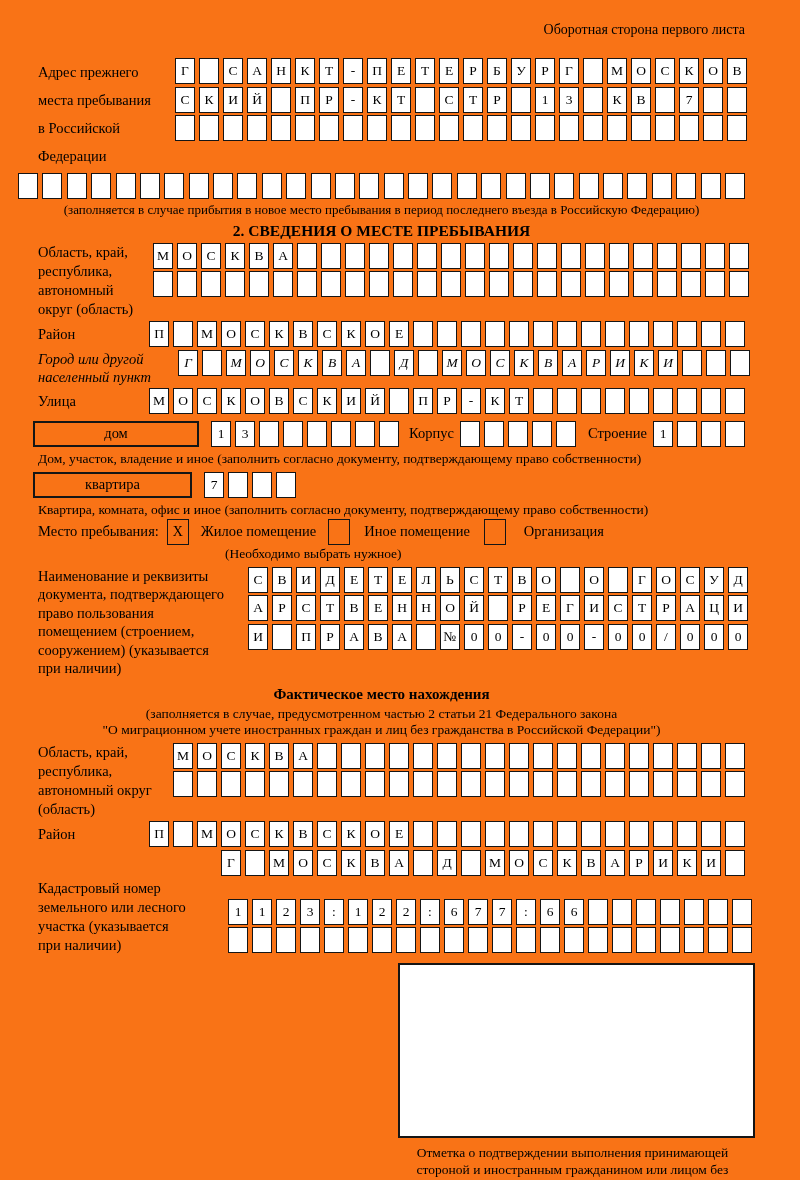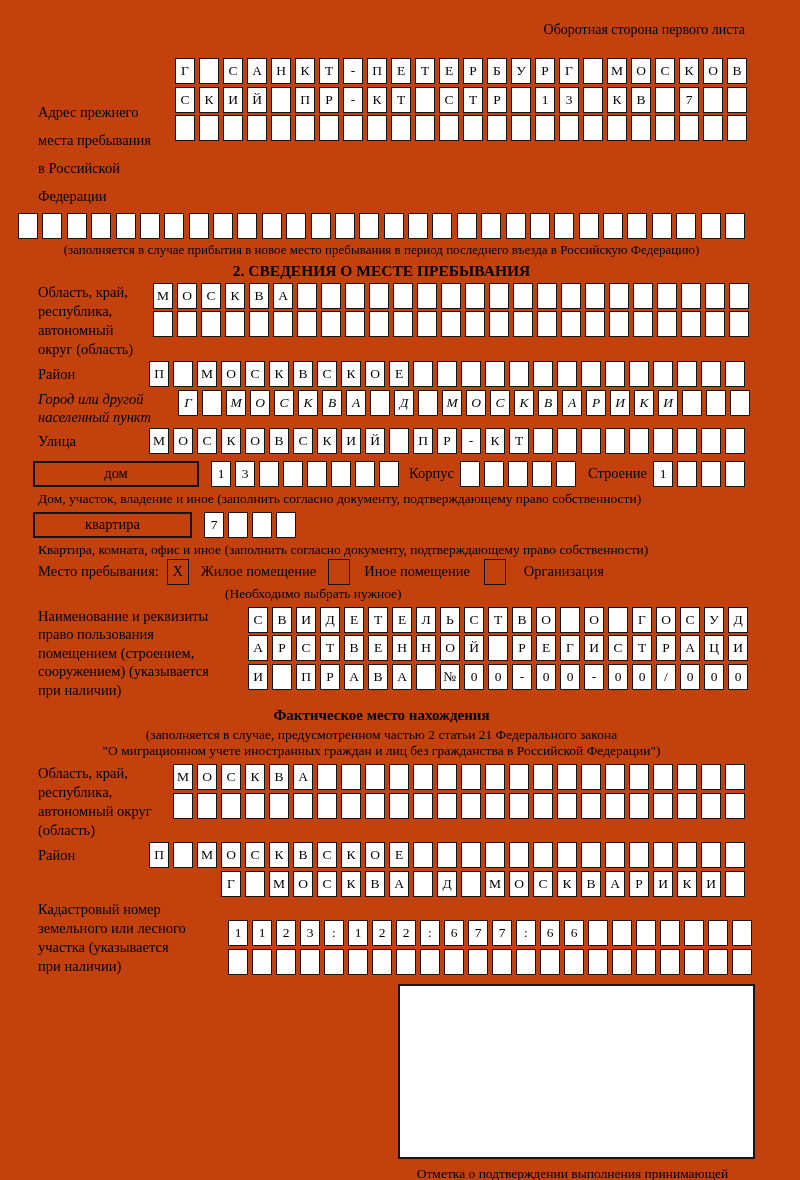--- a/index.html
+++ b/index.html
@@ -1,19 +1,19 @@
 <!DOCTYPE html>
 <html><head>
 <meta charset="utf-8">
 <style>
   html,body{margin:0;padding:0;background:#fff;}
   .page{
     width:800px;height:1180px;box-sizing:border-box;
     padding:0 55px 0 18px;position:relative;overflow:hidden;
-    background:#c2410c;color:#000;
+    background:#f97316;color:#000;
     font-family:"Liberation Serif","DejaVu Serif",serif;
   }
   .back-note{margin-top:22px;text-align:right;font-size:14px;}
   .row{display:flex;align-items:flex-start;}
   .lbl{font-size:14.5px;line-height:19px;padding-left:20px;box-sizing:border-box;}
   .lbl-1line{font-size:14.5px;line-height:26px;padding-left:20px;}
   .cells{display:flex;gap:4px;}
   .cell{
     flex:0 0 20px;width:20px;height:26px;box-sizing:border-box;
     border:1.7px solid #151515;display:flex;align-items:center;justify-content:center;
@@ -37,21 +37,21 @@
   .line{display:block;}
 </style>
 </head>
 <body>
 
 <div class="page">
 
   <div class="back-note">Оборотная сторона первого листа</div>
 
   <div class="row" style="margin-top:20px;">
-    <div class="lbl" style="flex:0 0 157px;line-height:28px;margin-top:40px;">
+    <div class="lbl" style="flex:0 0 157px;line-height:28px;">
         <div class="line">Адрес прежнего</div>
         <div class="line">места пребывания</div>
         <div class="line">в Российской</div>
         <div class="line">Федерации</div>
       </div>
     <div class="rows-col">
       <div class="cells">
           <span class="cell">Г</span>
           <span class="cell"></span>
           <span class="cell">С</span>
@@ -375,20 +375,21 @@
     <span class="cb" style="margin-left:12px;"></span>
     <span style="margin-left:14px;">Иное помещение</span>
     <span class="cb" style="margin-left:14px;"></span>
     <span style="margin-left:18px;">Организация</span>
   </div>
   <div class="hint">(Необходимо выбрать нужное)</div>
 
   <div class="row" style="margin-top:5px;">
     <div class="lbl" style="flex:0 0 230px;line-height:18.5px;">
         <div class="line">Наименование и реквизиты</div>
+        <div class="line">документа, подтверждающего</div>
         <div class="line">право пользования</div>
         <div class="line">помещением (строением,</div>
         <div class="line">сооружением) (указывается</div>
         <div class="line">при наличии)</div>
       </div>
     <div class="rows-col">
       <div class="cells">
           <span class="cell">С</span>
           <span class="cell">В</span>
           <span class="cell">И</span>

